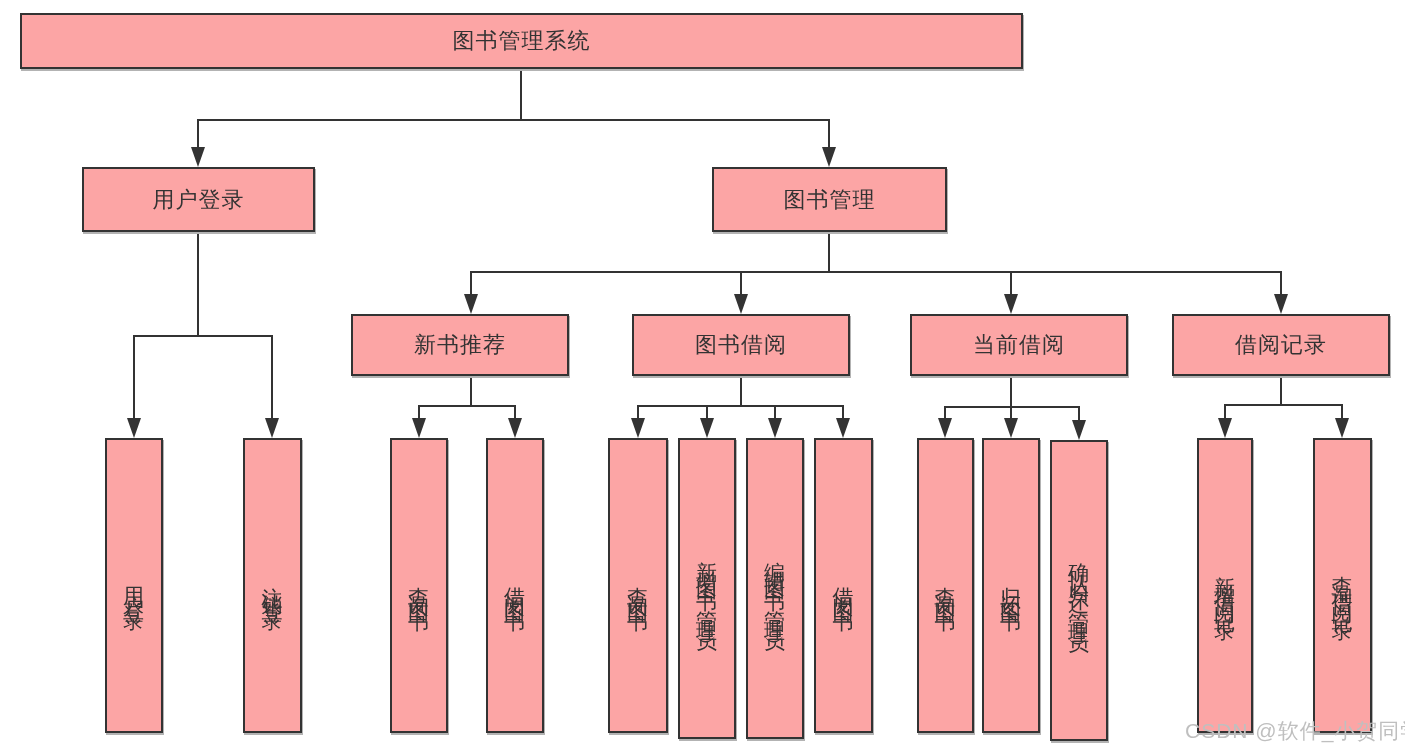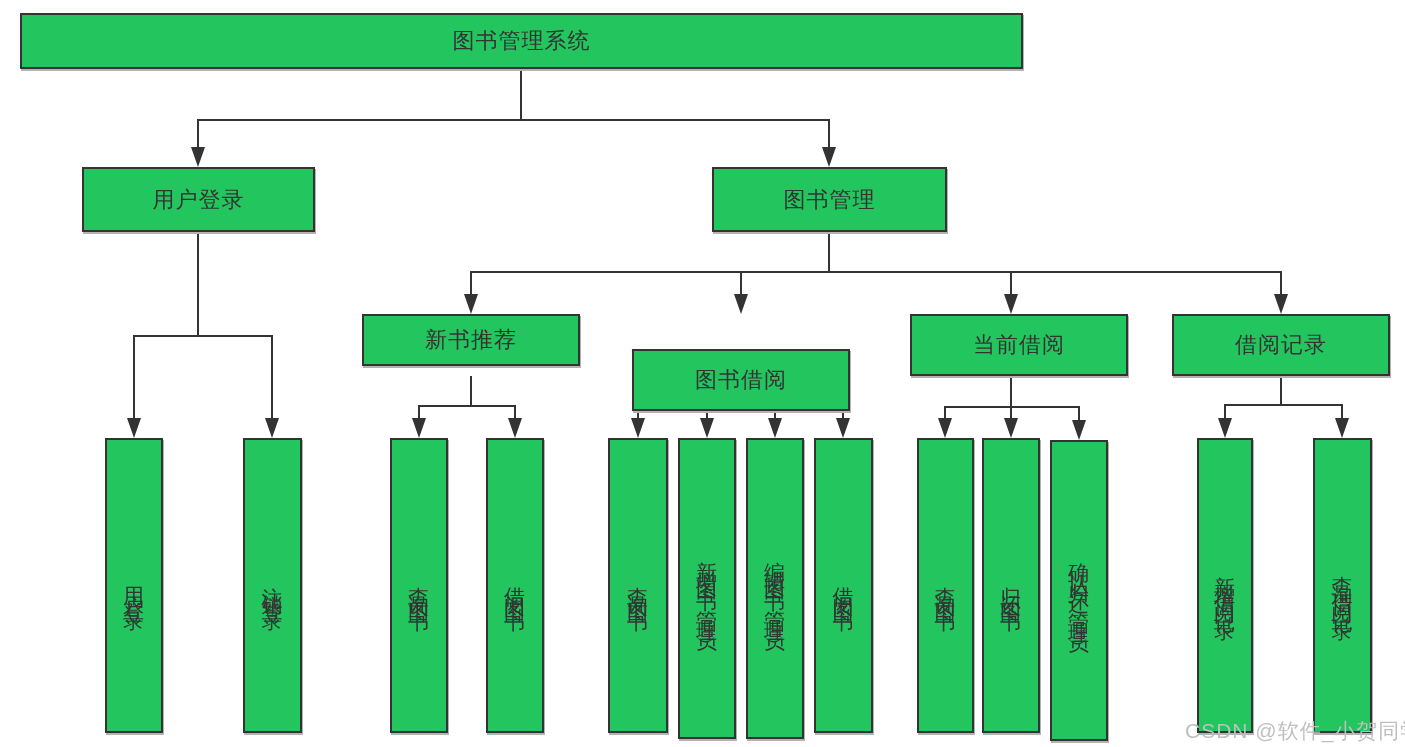--- a/index.html
+++ b/index.html
@@ -6,21 +6,21 @@
   #stage{
     position:relative;
     width:1405px;height:747px;
     background:#ffffff;
     font-family:"Liberation Sans", sans-serif;
     overflow:hidden;
   }
   #wires{position:absolute;left:0;top:0;z-index:1;}
   .box{
     position:absolute;
-    background:#22c55e;
+    background:#fca5a5;
     border:2px solid #333333;
     box-shadow:1px 2px 0 #b3b3b3;
     box-sizing:border-box;
     display:flex;align-items:center;justify-content:center;
     color:#333333;
     z-index:2;
   }
   .h-box{font-size:22px;letter-spacing:1px;white-space:nowrap;}
   .v-box .vtext{
     writing-mode:vertical-rl;
@@ -30,22 +30,22 @@
     white-space:nowrap;
   }
   .vs .vtext{letter-spacing:8px;}
   .vm .vtext{letter-spacing:9px;}
   .vl .vtext{letter-spacing:10px;}
 
   
   #n-root            {left:20px;  top:13px;  width:1003px; height:56px;}
   #n-user-login      {left:82px;  top:167px; width:233px;  height:65px;}
   #n-book-mgmt       {left:712px; top:167px; width:235px;  height:65px;}
-  #n-new-book-rec    {left:362px; top:314px; width:218px;  height:52px;}
-  #n-book-borrow     {left:632px; top:314px; width:218px;  height:62px;margin-top:35px;}
+  #n-new-book-rec    {left:351px; top:314px; width:218px;  height:62px;}
+  #n-book-borrow     {left:632px; top:314px; width:218px;  height:62px;}
   #n-current-borrow  {left:902px; top:314px; width:218px;  height:62px;margin-left:8px;}
   #n-borrow-records  {left:1172px;top:314px; width:218px;  height:62px;}
 
   #n-g1-login        {left:105px; top:438px; width:58px; height:295px;}
   #n-g1-logout       {left:243px; top:438px; width:59px; height:295px;}
   #n-g2-query        {left:390px; top:438px; width:58px; height:295px;}
   #n-g2-borrow       {left:486px; top:438px; width:58px; height:295px;}
   #n-g3-query        {left:608px; top:438px; width:60px; height:295px;}
   #n-g3-add          {left:678px; top:438px; width:58px; height:301px;}
   #n-g3-edit         {left:746px; top:438px; width:58px; height:301px;}

